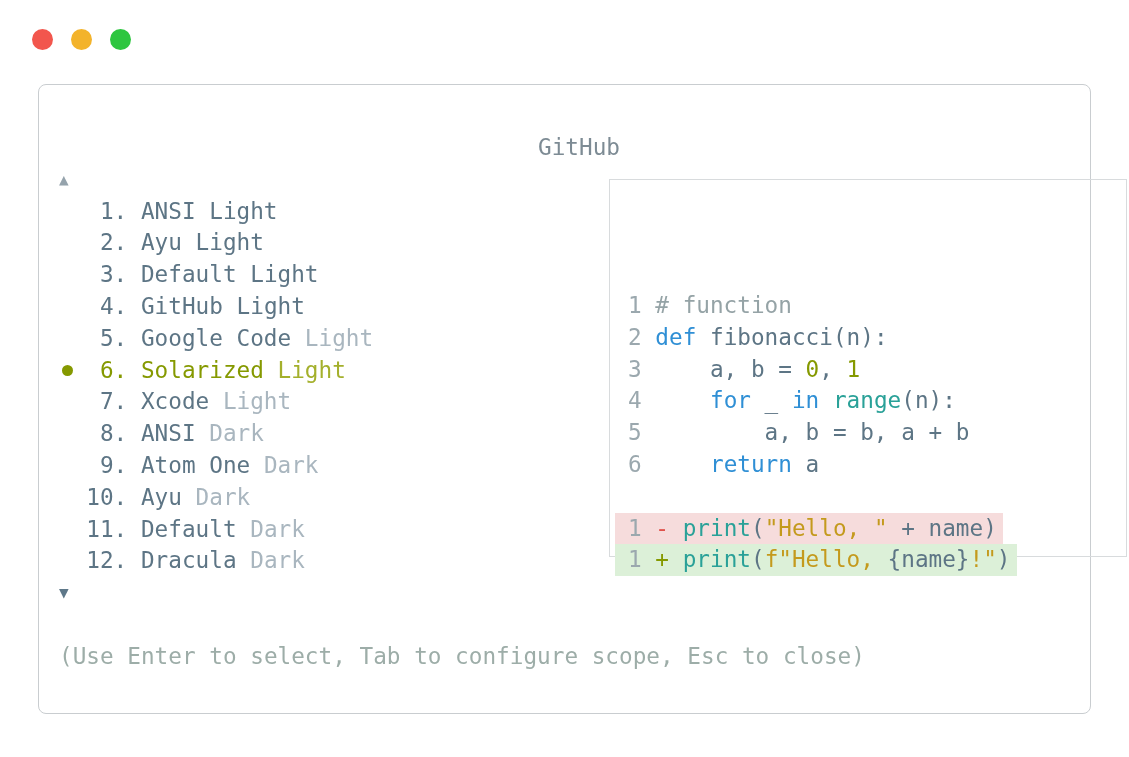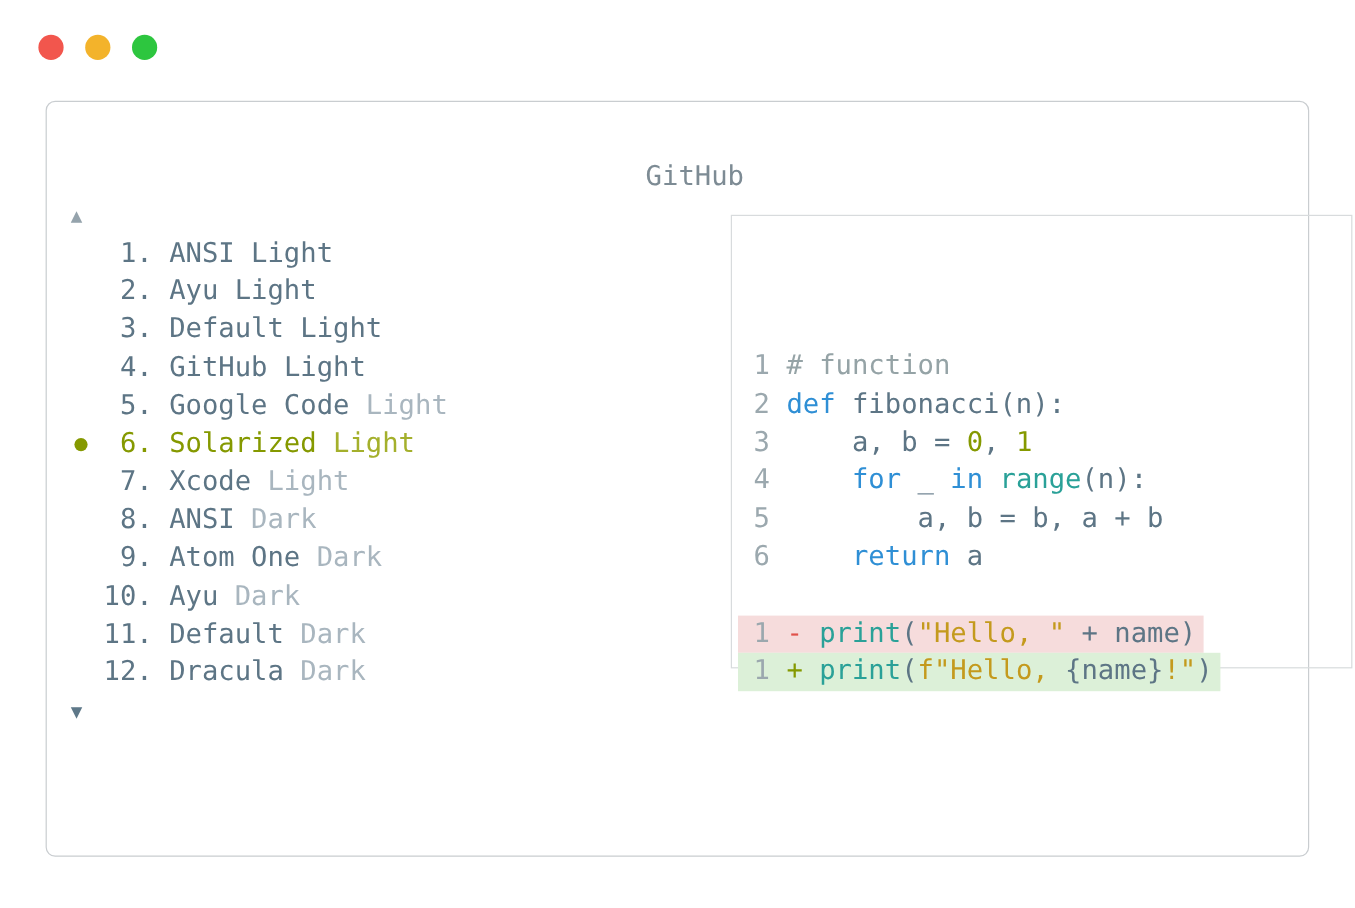--- a/index.html
+++ b/index.html
@@ -42,18 +42,19 @@
   <div class="panel">
 
     <div class="preview-label">GitHub</div>
 
     <div class="scroll-up">▲</div>
 
     <div class="theme-list"><div class="list-item"><span class="num" style="color: rgb(93, 117, 133);">1.</span><span class="name" style="color: rgb(93, 117, 133);">ANSI</span><span class="variant" style="color: rgb(93, 117, 133);">Light</span></div><div class="list-item"><span class="num" style="color: rgb(93, 117, 133);">2.</span><span class="name" style="color: rgb(93, 117, 133);">Ayu</span><span class="variant" style="color: rgb(93, 117, 133);">Light</span></div><div class="list-item"><span class="num" style="color: rgb(93, 117, 133);">3.</span><span class="name" style="color: rgb(93, 117, 133);">Default</span><span class="variant" style="color: rgb(93, 117, 133);">Light</span></div><div class="list-item"><span class="num" style="color: rgb(93, 117, 133);">4.</span><span class="name" style="color: rgb(93, 117, 133);">GitHub</span><span class="variant" style="color: rgb(93, 117, 133);">Light</span></div><div class="list-item"><span class="num" style="color: rgb(93, 117, 133);">5.</span><span class="name" style="color: rgb(93, 117, 133);">Google Code</span><span class="variant" style="color: rgb(169, 182, 191);">Light</span></div><div class="list-item"><span class="bullet" style="background: rgb(133, 153, 0);"></span><span class="num" style="color: rgb(133, 153, 0);">6.</span><span class="name" style="color: rgb(133, 153, 0);">Solarized</span><span class="variant" style="color: rgb(164, 176, 44);">Light</span></div><div class="list-item"><span class="num" style="color: rgb(93, 117, 133);">7.</span><span class="name" style="color: rgb(93, 117, 133);">Xcode</span><span class="variant" style="color: rgb(169, 182, 191);">Light</span></div><div class="list-item"><span class="num" style="color: rgb(93, 117, 133);">8.</span><span class="name" style="color: rgb(93, 117, 133);">ANSI</span><span class="variant" style="color: rgb(169, 182, 191);">Dark</span></div><div class="list-item"><span class="num" style="color: rgb(93, 117, 133);">9.</span><span class="name" style="color: rgb(93, 117, 133);">Atom One</span><span class="variant" style="color: rgb(169, 182, 191);">Dark</span></div><div class="list-item"><span class="num" style="color: rgb(93, 117, 133);">10.</span><span class="name" style="color: rgb(93, 117, 133);">Ayu</span><span class="variant" style="color: rgb(169, 182, 191);">Dark</span></div><div class="list-item"><span class="num" style="color: rgb(93, 117, 133);">11.</span><span class="name" style="color: rgb(93, 117, 133);">Default</span><span class="variant" style="color: rgb(169, 182, 191);">Dark</span></div><div class="list-item"><span class="num" style="color: rgb(93, 117, 133);">12.</span><span class="name" style="color: rgb(93, 117, 133);">Dracula</span><span class="variant" style="color: rgb(169, 182, 191);">Dark</span></div></div>
 
     <div class="scroll-down">▼</div>
 
+    <div class="hint">(Use Enter to select, Tab to configure scope, Esc to close)</div>
 
     <div class="preview-box">
       <div class="code"><div class="code-line"><span style="color: rgb(155, 168, 174);">1 </span><span style="color: rgb(149, 163, 166);"># function</span></div><div class="code-line"><span style="color: rgb(155, 168, 174);">2 </span><span style="color: rgb(47, 143, 213);">def</span><span style="color: rgb(93, 117, 133);"> fibonacci(n):</span></div><div class="code-line"><span style="color: rgb(155, 168, 174);">3 </span><span style="color: rgb(93, 117, 133);">    a, b = </span><span style="color: rgb(133, 153, 0);">0</span><span style="color: rgb(93, 117, 133);">, </span><span style="color: rgb(133, 153, 0);">1</span></div><div class="code-line"><span style="color: rgb(155, 168, 174);">4 </span><span style="color: rgb(93, 117, 133);">    </span><span style="color: rgb(47, 143, 213);">for</span><span style="color: rgb(93, 117, 133);"> _ </span><span style="color: rgb(47, 143, 213);">in</span><span style="color: rgb(93, 117, 133);"> </span><span style="color: rgb(42, 161, 152);">range</span><span style="color: rgb(93, 117, 133);">(n):</span></div><div class="code-line"><span style="color: rgb(155, 168, 174);">5 </span><span style="color: rgb(93, 117, 133);">        a, b = b, a + b</span></div><div class="code-line"><span style="color: rgb(155, 168, 174);">6 </span><span style="color: rgb(93, 117, 133);">    </span><span style="color: rgb(47, 143, 213);">return</span><span style="color: rgb(93, 117, 133);"> a</span></div><div class="code-line"></div><div class="code-line"><span class="diff-bg" style="background: rgb(246, 220, 220);"><span style="color: rgb(155, 168, 174);">1 </span><span style="color: rgb(224, 81, 74);">- </span><span style="color: rgb(42, 161, 152);">print</span><span style="color: rgb(93, 117, 133);">(</span><span style="color: rgb(196, 154, 29);">"Hello, "</span><span style="color: rgb(93, 117, 133);"> + name)</span></span></div><div class="code-line"><span class="diff-bg" style="background: rgb(220, 240, 216);"><span style="color: rgb(155, 168, 174);">1 </span><span style="color: rgb(133, 153, 0);">+ </span><span style="color: rgb(42, 161, 152);">print</span><span style="color: rgb(93, 117, 133);">(</span><span style="color: rgb(196, 154, 29);">f"Hello, </span><span style="color: rgb(93, 117, 133);">{name}</span><span style="color: rgb(196, 154, 29);">!"</span><span style="color: rgb(93, 117, 133);">)</span></span></div></div>
     </div>
   </div>
 </div>
 
 </body></html>

